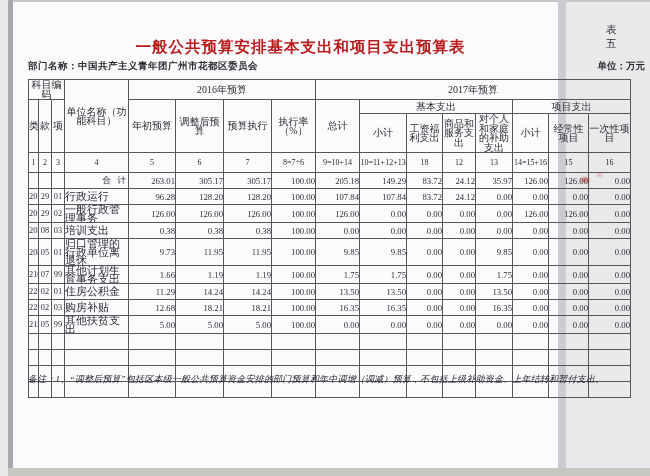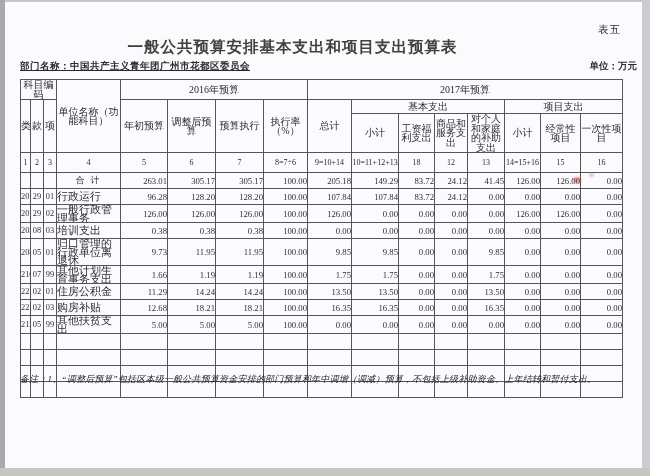--- a/index.html
+++ b/index.html
@@ -3,43 +3,44 @@
 <meta charset="utf-8">
 <style>
   html,body{margin:0;padding:0;}
   body{
     width:650px;height:476px;
     background:#e9e9ec;
     font-family:"Liberation Serif","DejaVu Serif",serif;
     overflow:hidden;
   }
   .page{
-    position:relative;width:650px;height:476px;
+    position:relative;width:558px;height:476px;
     background:#fbfbfe;
+    margin-left:8px;
   }
   
   .edge{position:absolute;}
   .edge-left{left:0;top:0;width:5px;height:476px;background:#a9a9ad;}
   .edge-top{left:0;top:0;width:650px;height:2px;background:#c6c6ca;}
   .edge-right{right:0;top:0;width:8px;height:476px;background:#cbcbd1;}
   .edge-bottom{left:0;bottom:0;width:650px;height:8px;background:#c4c8c1;}
 
   .corner-label{
     position:absolute;top:23px;left:598px;
     font-size:10.5px;color:#2c2c30;letter-spacing:1px;
   }
   .doc-title{
     position:absolute;top:37px;left:20px;width:545px;
-    text-align:center;font-size:15.5px;font-weight:bold;color:#404040;
+    text-align:center;font-size:15.5px;font-weight:bold;color:#b91c1c;
     letter-spacing:1px;
   }
   .meta-row{position:absolute;top:60px;left:20px;width:620px;height:14px;}
   .dept-line{
     position:absolute;left:0;top:0;
-    font-size:9.5px;font-weight:600;color:#2a2a2e;letter-spacing:.5px;text-decoration:underline;
+    font-size:9.5px;font-weight:600;color:#2a2a2e;letter-spacing:.5px;
   }
   .unit-label{
     position:absolute;right:3px;top:0;
     font-size:9.5px;font-weight:700;color:#2a2a2e;
   }
 
   table.budget{
     position:absolute;left:20px;top:79px;
     width:602px;border-collapse:collapse;table-layout:fixed;
     color:#2e2e33;
@@ -50,21 +51,21 @@
     vertical-align:middle;
   }
   thead th{font-size:10px;line-height:9.5px;text-align:center;color:#2a2a2e;}
   .hr1 th{height:13px;}
   .hr2 th{height:13px;}
   .hr3 th{height:30px;padding:0 2px;}
   .hr4 th{height:19px;font-size:8px;}
   tbody td{height:15px;font-size:8.7px;}
   td.code{text-align:center;font-size:8.3px;}
   td.name{text-align:left;padding:0 2px;font-size:11px;line-height:8.6px;}
-  td.total-name{text-align:center;font-weight:600;letter-spacing:2px;font-size:8.8px;}
+  td.total-name{text-align:right;font-weight:600;letter-spacing:2px;font-size:8.8px;}
   td.num{text-align:right;padding-right:3px;}
   td.empty{height:15px;}
 
   .notes{position:absolute;left:20px;top:374px;width:615px;color:#222226;font-style:italic;}
   .note-line{font-size:9px;line-height:11px;letter-spacing:.2px;}
   .note-line.second{margin-top:9px;padding-left:23px;}
 
   .smudge{position:absolute;border-radius:50%;filter:blur(1px);}
   .smudge.s1{left:573px;top:177px;width:8px;height:6px;background:rgba(196,60,48,.5);}
   .smudge.s2{left:589px;top:173px;width:5px;height:4px;background:rgba(196,60,48,.35);}
@@ -159,21 +160,21 @@
           <td class="code"></td>
           <td class="name total-name">合 计</td>
           <td class="num">263.01</td>
           <td class="num">305.17</td>
           <td class="num">305.17</td>
           <td class="num">100.00</td>
           <td class="num">205.18</td>
           <td class="num">149.29</td>
           <td class="num">83.72</td>
           <td class="num">24.12</td>
-          <td class="num">41.45</td>
+          <td class="num">35.97</td>
           <td class="num">126.00</td>
           <td class="num">126.00</td>
           <td class="num">0.00</td>
         </tr>
         <tr>
           <td class="code">201</td>
           <td class="code">29</td>
           <td class="code">01</td>
           <td class="name">行政运行</td>
           <td class="num">96.28</td>

